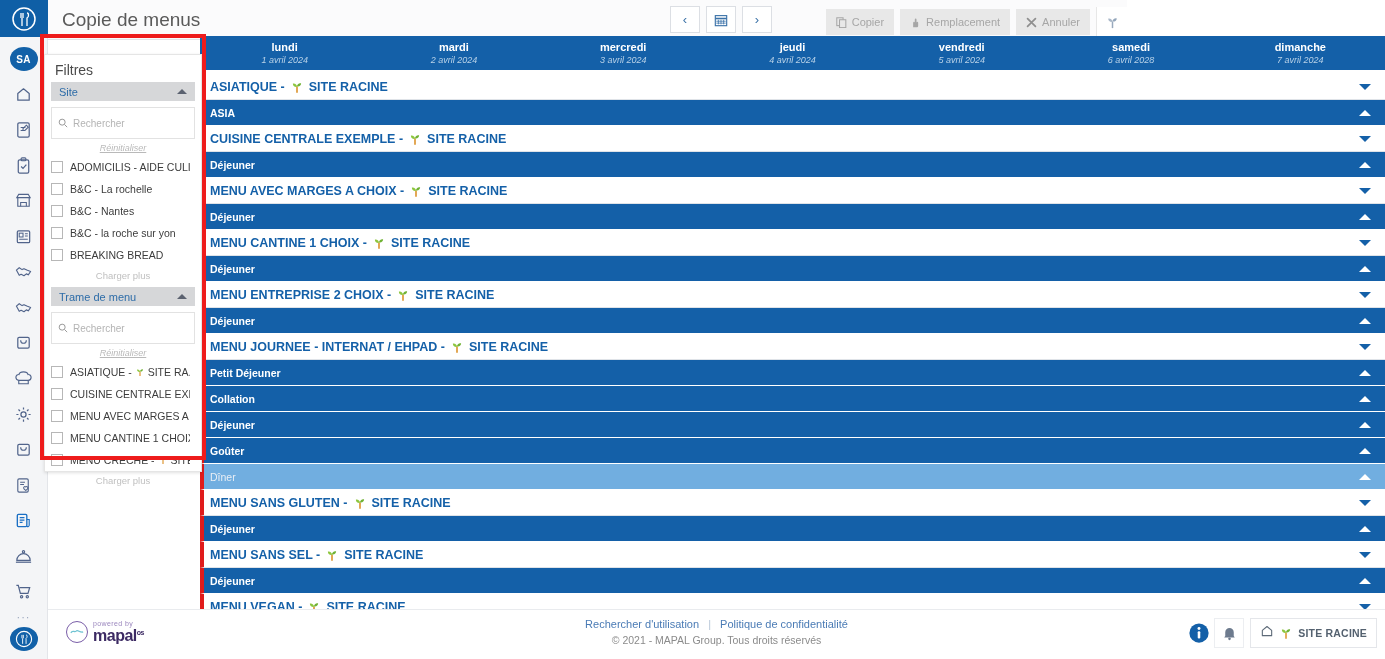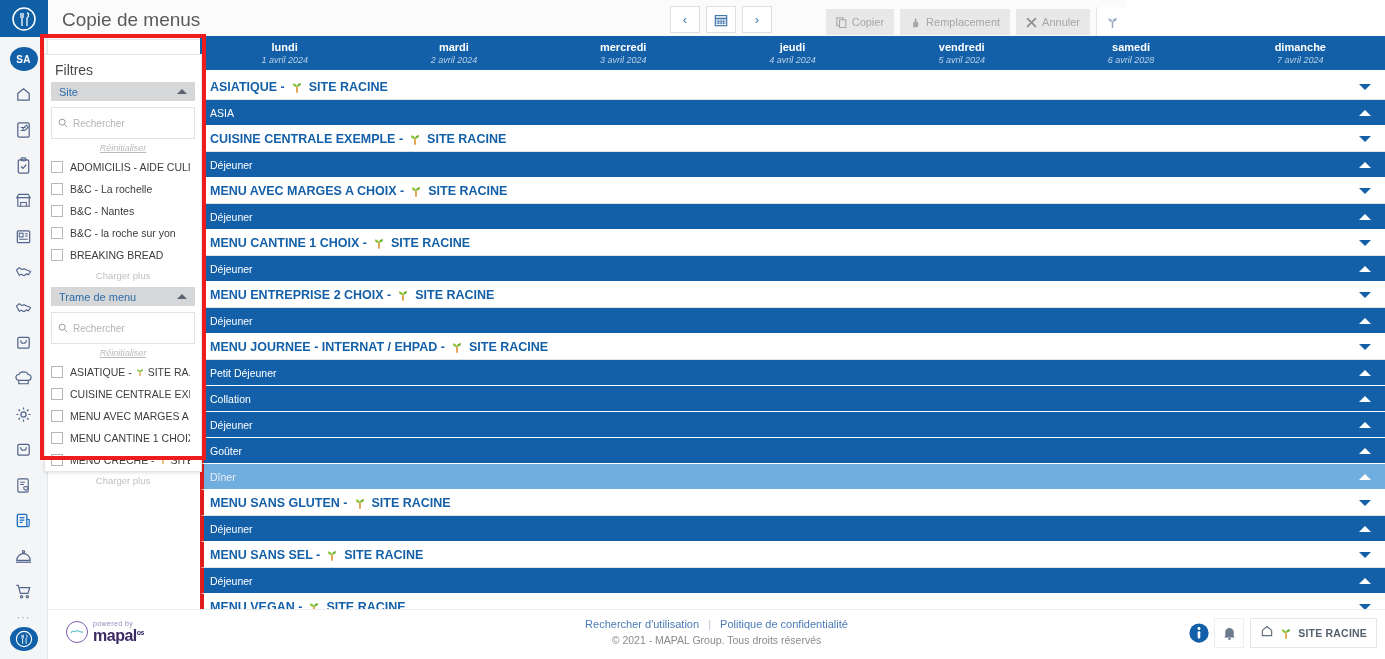--- a/index.html
+++ b/index.html
@@ -102,21 +102,21 @@
     position: relative; border-bottom: 1px solid #dfe3e8;
     border-left: 4px solid #e01b1b;
   }
   .row.menu { background: #ffffff; }
   .row.sub { background: #1460a8; border-bottom: 1px solid #ffffff; }
   .row.sub.hl { background: #71aee0; }
   .row-label {
     font-size: 12.5px; font-weight: bold; color: #1460a8;
     margin-left: 6px; display: flex; align-items: center; white-space: nowrap;
   }
-  .row.sub .row-label { color: #ffffff; font-size: 10.5px; font-weight: normal; }
+  .row.sub .row-label { color: #ffffff; font-size: 10.5px; font-weight: bold; }
   .row.sub.hl .row-label { color: #e8eef5; font-weight: normal; }
   .row-label .sprout { margin: 0 5px; display: flex; align-items: center; }
   .chev {
     position: absolute; right: 14px; top: 50%; transform: translateY(-50%);
     width: 0; height: 0; border-left: 6px solid transparent;
     border-right: 6px solid transparent; cursor: pointer;
   }
   .chev.down { border-top: 6px solid #1460a8; }
   .chev.up { border-bottom: 6px solid #ffffff; }
 

